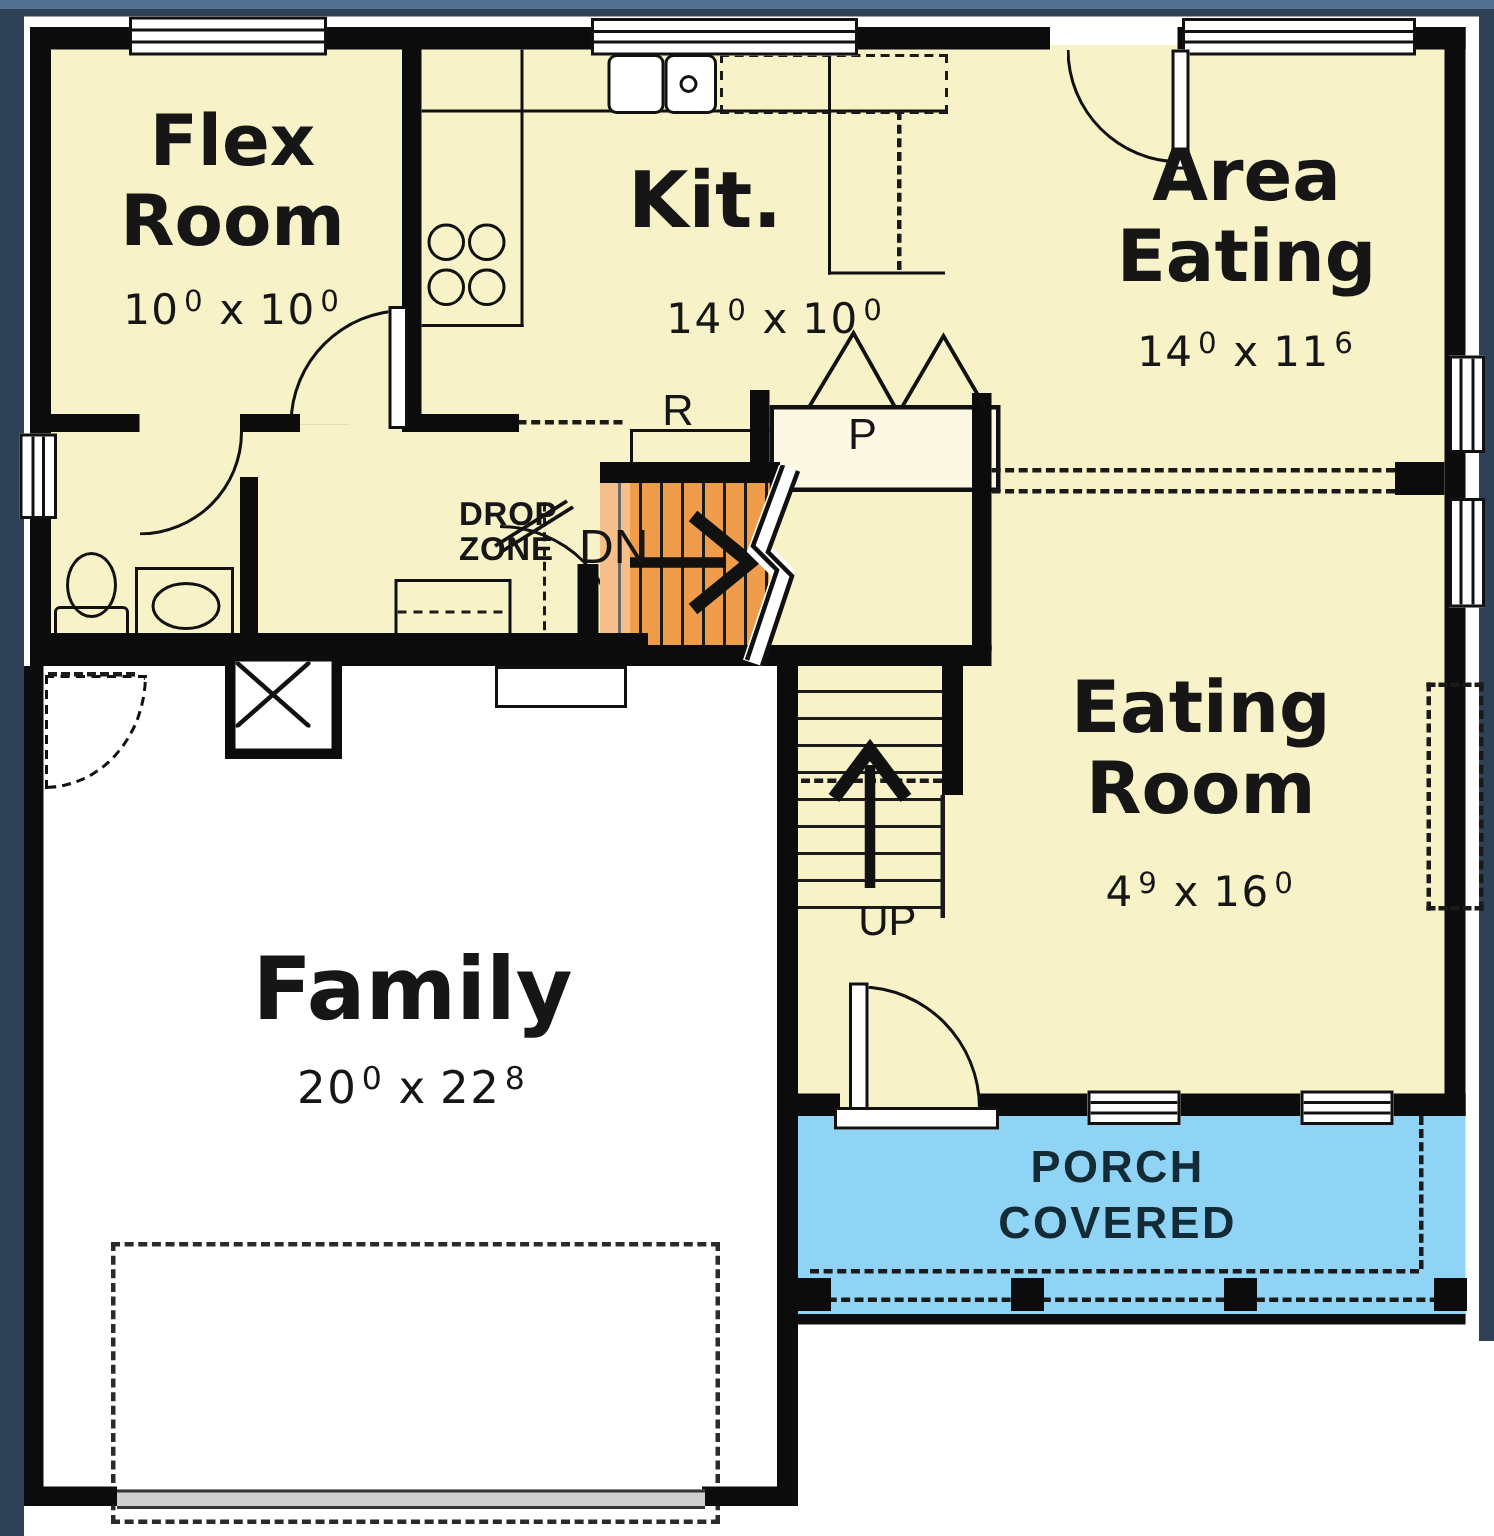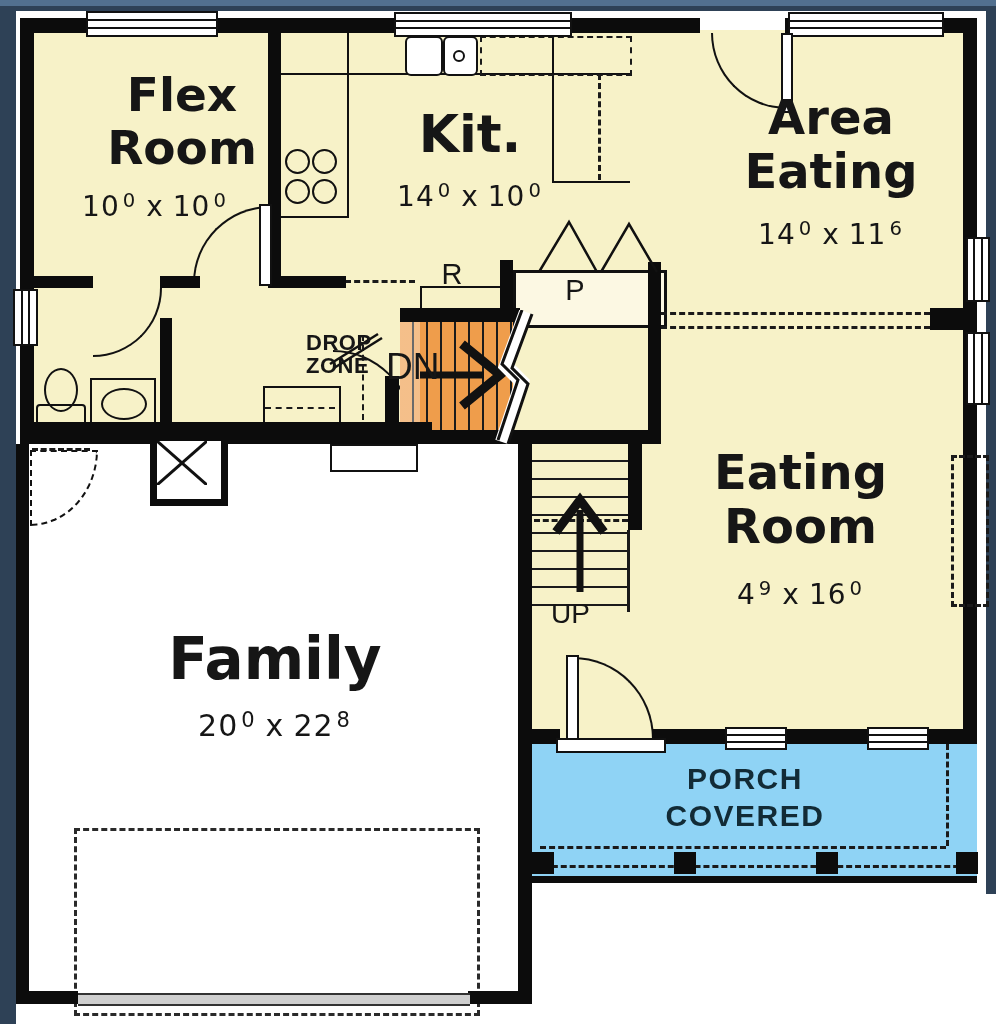--- a/index.html
+++ b/index.html
@@ -26,24 +26,24 @@
   .fix{position:absolute;z-index:2;border:2px solid #111;background:transparent;}
   .ell{border-radius:50%;}
   .post{position:absolute;z-index:4;width:22px;height:22px;background:#0c0c0c;}
   .svgbox{position:absolute;z-index:4;}
   .room-title{position:absolute;z-index:5;text-align:center;font-weight:bold;color:#161616;}
   .room-dim{position:absolute;z-index:5;text-align:center;font-weight:normal;color:#161616;
             font-size:28px;letter-spacing:1px;}
   .room-dim sup{font-size:0.7em;position:relative;top:-0.45em;vertical-align:baseline;margin:0 1px 0 3px;}
   .room-dim .sep{margin:0 9px;}
   .small-label{position:absolute;z-index:5;color:#161616;font-family:"Liberation Sans",sans-serif;}
-  .t-flex{left:35px;top:68px;width:240px;font-size:47px;line-height:53px;padding-left:27px;}
+  .t-flex{left:35px;top:68px;width:240px;font-size:47px;line-height:53px;}
   .d-flex{left:35px;top:190px;width:240px;}
   .t-kit{left:365px;top:106px;width:210px;font-size:52px;line-height:56px;}
-  .d-kit{left:350px;top:180px;width:240px;}
+  .d-kit{left:350px;top:196px;width:240px;text-align:right;}
   .t-eat{left:700px;top:90px;width:262px;font-size:48px;line-height:54px;}
   .d-eat{left:700px;top:218px;width:262px;}
   .t-fam{left:668px;top:445px;width:265px;font-size:48px;line-height:54px;}
   .d-fam{left:668px;top:578px;width:265px;}
   .t-gar{left:90px;top:628px;width:370px;font-size:58px;line-height:62px;}
   .d-gar{left:90px;top:708px;width:370px;font-size:30px;}
   .t-porch{left:570px;top:760px;width:350px;z-index:5;text-align:center;font-weight:bold;
            font-size:30px;line-height:37px;letter-spacing:1.5px;color:#122b36;
            font-family:"Liberation Sans",sans-serif;position:absolute;}
 </style>
@@ -232,16 +232,16 @@
     <div>PORCH</div>
     <div>COVERED</div>
   </div>
 
   <div class="small-label" style="left:262px;top:331px;font-size:22px;font-weight:bold;line-height:23px;letter-spacing:0.5px;margin-left:44px;">
     <div>DROP</div>
     <div>ZONE</div>
   </div>
   <div class="small-label" style="left:432px;top:258px;width:40px;text-align:center;font-size:29px;">R</div>
   <div class="small-label" style="left:555px;top:274px;width:40px;text-align:center;font-size:29px;">P</div>
-  <div class="small-label" style="left:386px;top:346px;font-size:37px;z-index:6;">DN</div>
-  <div class="small-label" style="left:551px;top:598px;width:60px;text-align:left;font-size:28px;">UP</div>
+  <div class="small-label" style="left:386px;top:346px;font-size:32px;z-index:6;">DN</div>
+  <div class="small-label" style="left:551px;top:598px;width:60px;text-align:right;font-size:28px;">UP</div>
 
 </div>
 
 </body></html>

